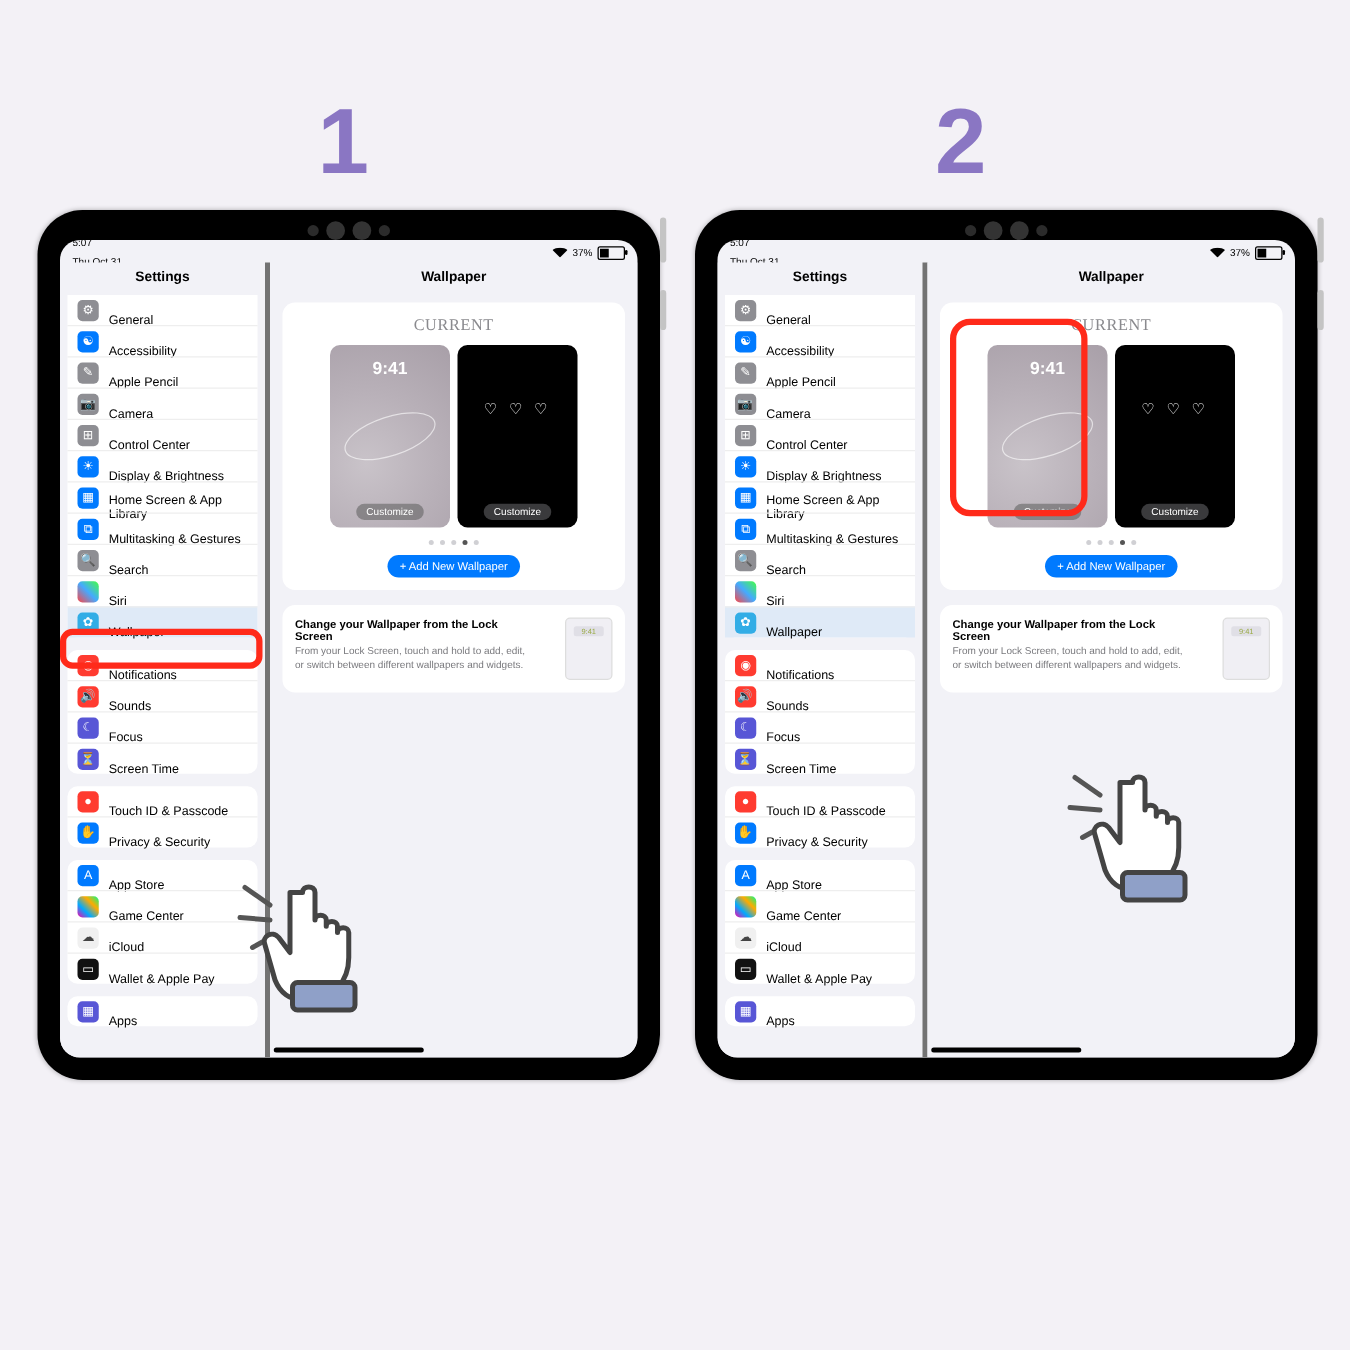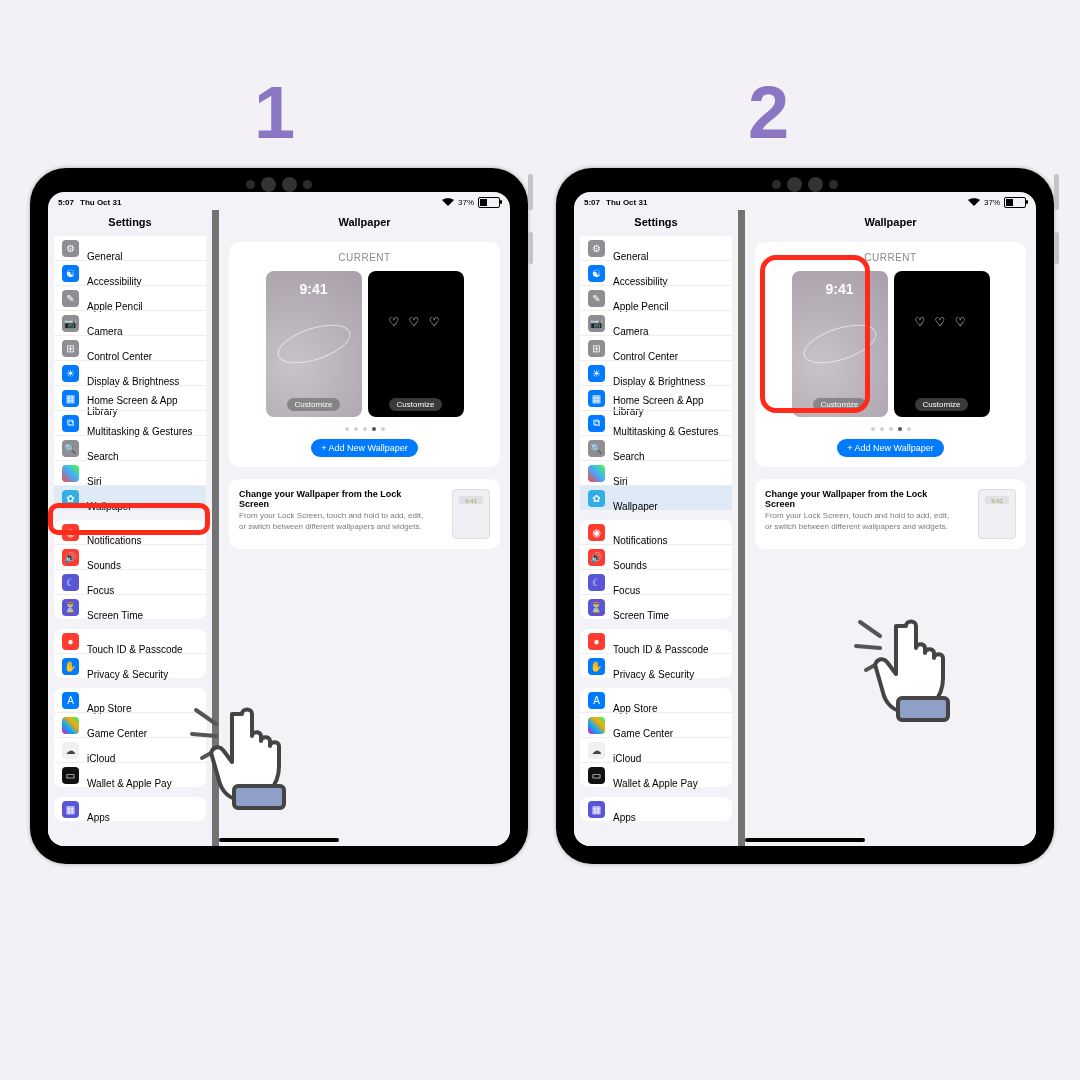--- a/index.html
+++ b/index.html
@@ -14,30 +14,30 @@
   .camdot{position:absolute;top:9px;left:50%;transform:translateX(-50%);display:flex;gap:6px;align-items:center;}
   .camdot .d{width:9px;height:9px;border-radius:50%;background:#2b2b2b;}
   .camdot .d.big{width:15px;height:15px;background:#333;}
   .sidebtn{position:absolute;right:-5px;width:5px;background:#c4c4c4;border-radius:3px;}
   .sidebtn.a{top:6px;height:36px;}
   .sidebtn.b{top:64px;height:32px;}
   .screen{position:absolute;top:24px;left:18px;right:18px;bottom:18px;background:#f2f2f7;border-radius:16px;overflow:hidden;font-size:9px;color:#000;}
 
   
   .status{display:flex;justify-content:space-between;align-items:center;height:16px;padding:2px 10px 0;font-size:8px;}
-  .status .left{display:flex;gap:6px;font-weight:700;}
+  .status .left{display:flex;gap:6px;font-weight:400;flex-direction:column;}
   .status .right{display:flex;gap:4px;align-items:center;}
   .wifi{width:12px;height:8px;}
   .batt{width:20px;height:9px;border:1px solid #000;border-radius:2px;position:relative;}
   .batt::after{content:'';position:absolute;right:-3px;top:2px;width:2px;height:4px;background:#000;border-radius:1px;}
   .batt .fill{position:absolute;left:1px;top:1px;bottom:1px;width:35%;background:#000;}
 
   
   .cols{display:flex;height:calc(100% - 18px);}
-  .sidebar{width:164px;background:#f2f2f7;border-right:7px solid #737373;display:flex;flex-direction:column;}
+  .sidebar{width:164px;background:#f2f2f7;border-right:4px solid #737373;display:flex;flex-direction:column;}
   .sb-title{text-align:center;font-weight:700;font-size:11px;padding:6px 0 8px;}
   .sb-scroll{flex:1;overflow:hidden;}
   .group{background:#fff;margin:0 6px 10px;border-radius:8px;}
   .group.r0{border-radius:0 0 8px 8px;margin-top:0;}
   .row{display:flex;align-items:center;height:24px;padding:0 8px;gap:8px;position:relative;cursor:pointer;}
   .row + .row{border-top:1px solid #eee;}
   .row.sel{background:#dfeaf7;}
   .ricon{width:17px;height:17px;border-radius:4px;display:flex;align-items:center;justify-content:center;color:#fff;font-size:10px;flex-shrink:0;}
   .rlabel{font-size:10px;color:#000;margin-top:16px;}
 
@@ -45,21 +45,21 @@
   .ic-gray{background:#8e8e93;} .ic-blue{background:#007aff;} .ic-black{background:#111;} .ic-red{background:#ff3b30;} .ic-purple{background:#5856d6;}
   .ic-cyan{background:#32ade6;}
   .ic-rainbow{background:linear-gradient(45deg,#f44,#4af,#4f4);}
   .ic-gc{background:linear-gradient(45deg,#f0a,#0af,#fa0,#0f8);}
   .ic-white{background:#f0f0f0;color:#444;}
 
   
   .detail{flex:1;background:#f2f2f7;display:flex;flex-direction:column;}
   .dt-title{text-align:center;font-weight:700;font-size:11px;padding:6px 0 8px;}
   .card{background:#fff;margin:6px 10px;border-radius:10px;padding:10px;}
-  .cur-label{text-align:center;font-size:10px;color:#8a8a8e;letter-spacing:.5px;margin-bottom:8px;}
+  .cur-label{text-align:center;font-size:13px;color:#8a8a8e;letter-spacing:.5px;margin-bottom:8px;font-family:Liberation Serif, serif;}
   .previews{display:flex;gap:6px;justify-content:center;position:relative;}
   .pv{width:96px;height:140px;border-radius:8px;position:relative;overflow:hidden;display:flex;flex-direction:column;align-items:center;justify-content:flex-end;padding-bottom:6px;}
   .pv.lock{background:radial-gradient(circle at 30% 65%,#c9c3c9 0%,#b8b0b8 50%,#a89fa8 100%);}
   .pv.home{background:#000;}
   .pv .time{position:absolute;top:10px;width:100%;text-align:center;font-size:14px;font-weight:600;color:#fff;}
   .pv .ring{position:absolute;top:50%;left:50%;width:74px;height:30px;border:1px solid rgba(255,255,255,.6);border-radius:50%;transform:translate(-50%,-50%) rotate(-18deg);}
   .pv .hearts{position:absolute;top:44px;width:100%;text-align:center;color:#fff;font-size:12px;letter-spacing:3px;}
   .cust{font-size:8px;padding:2px 8px;border-radius:8px;background:rgba(100,100,100,.6);color:#fff;}
   .cust.dark{background:#3a3a3c;}
   .dots{display:flex;gap:5px;justify-content:center;margin:10px 0 8px;}

